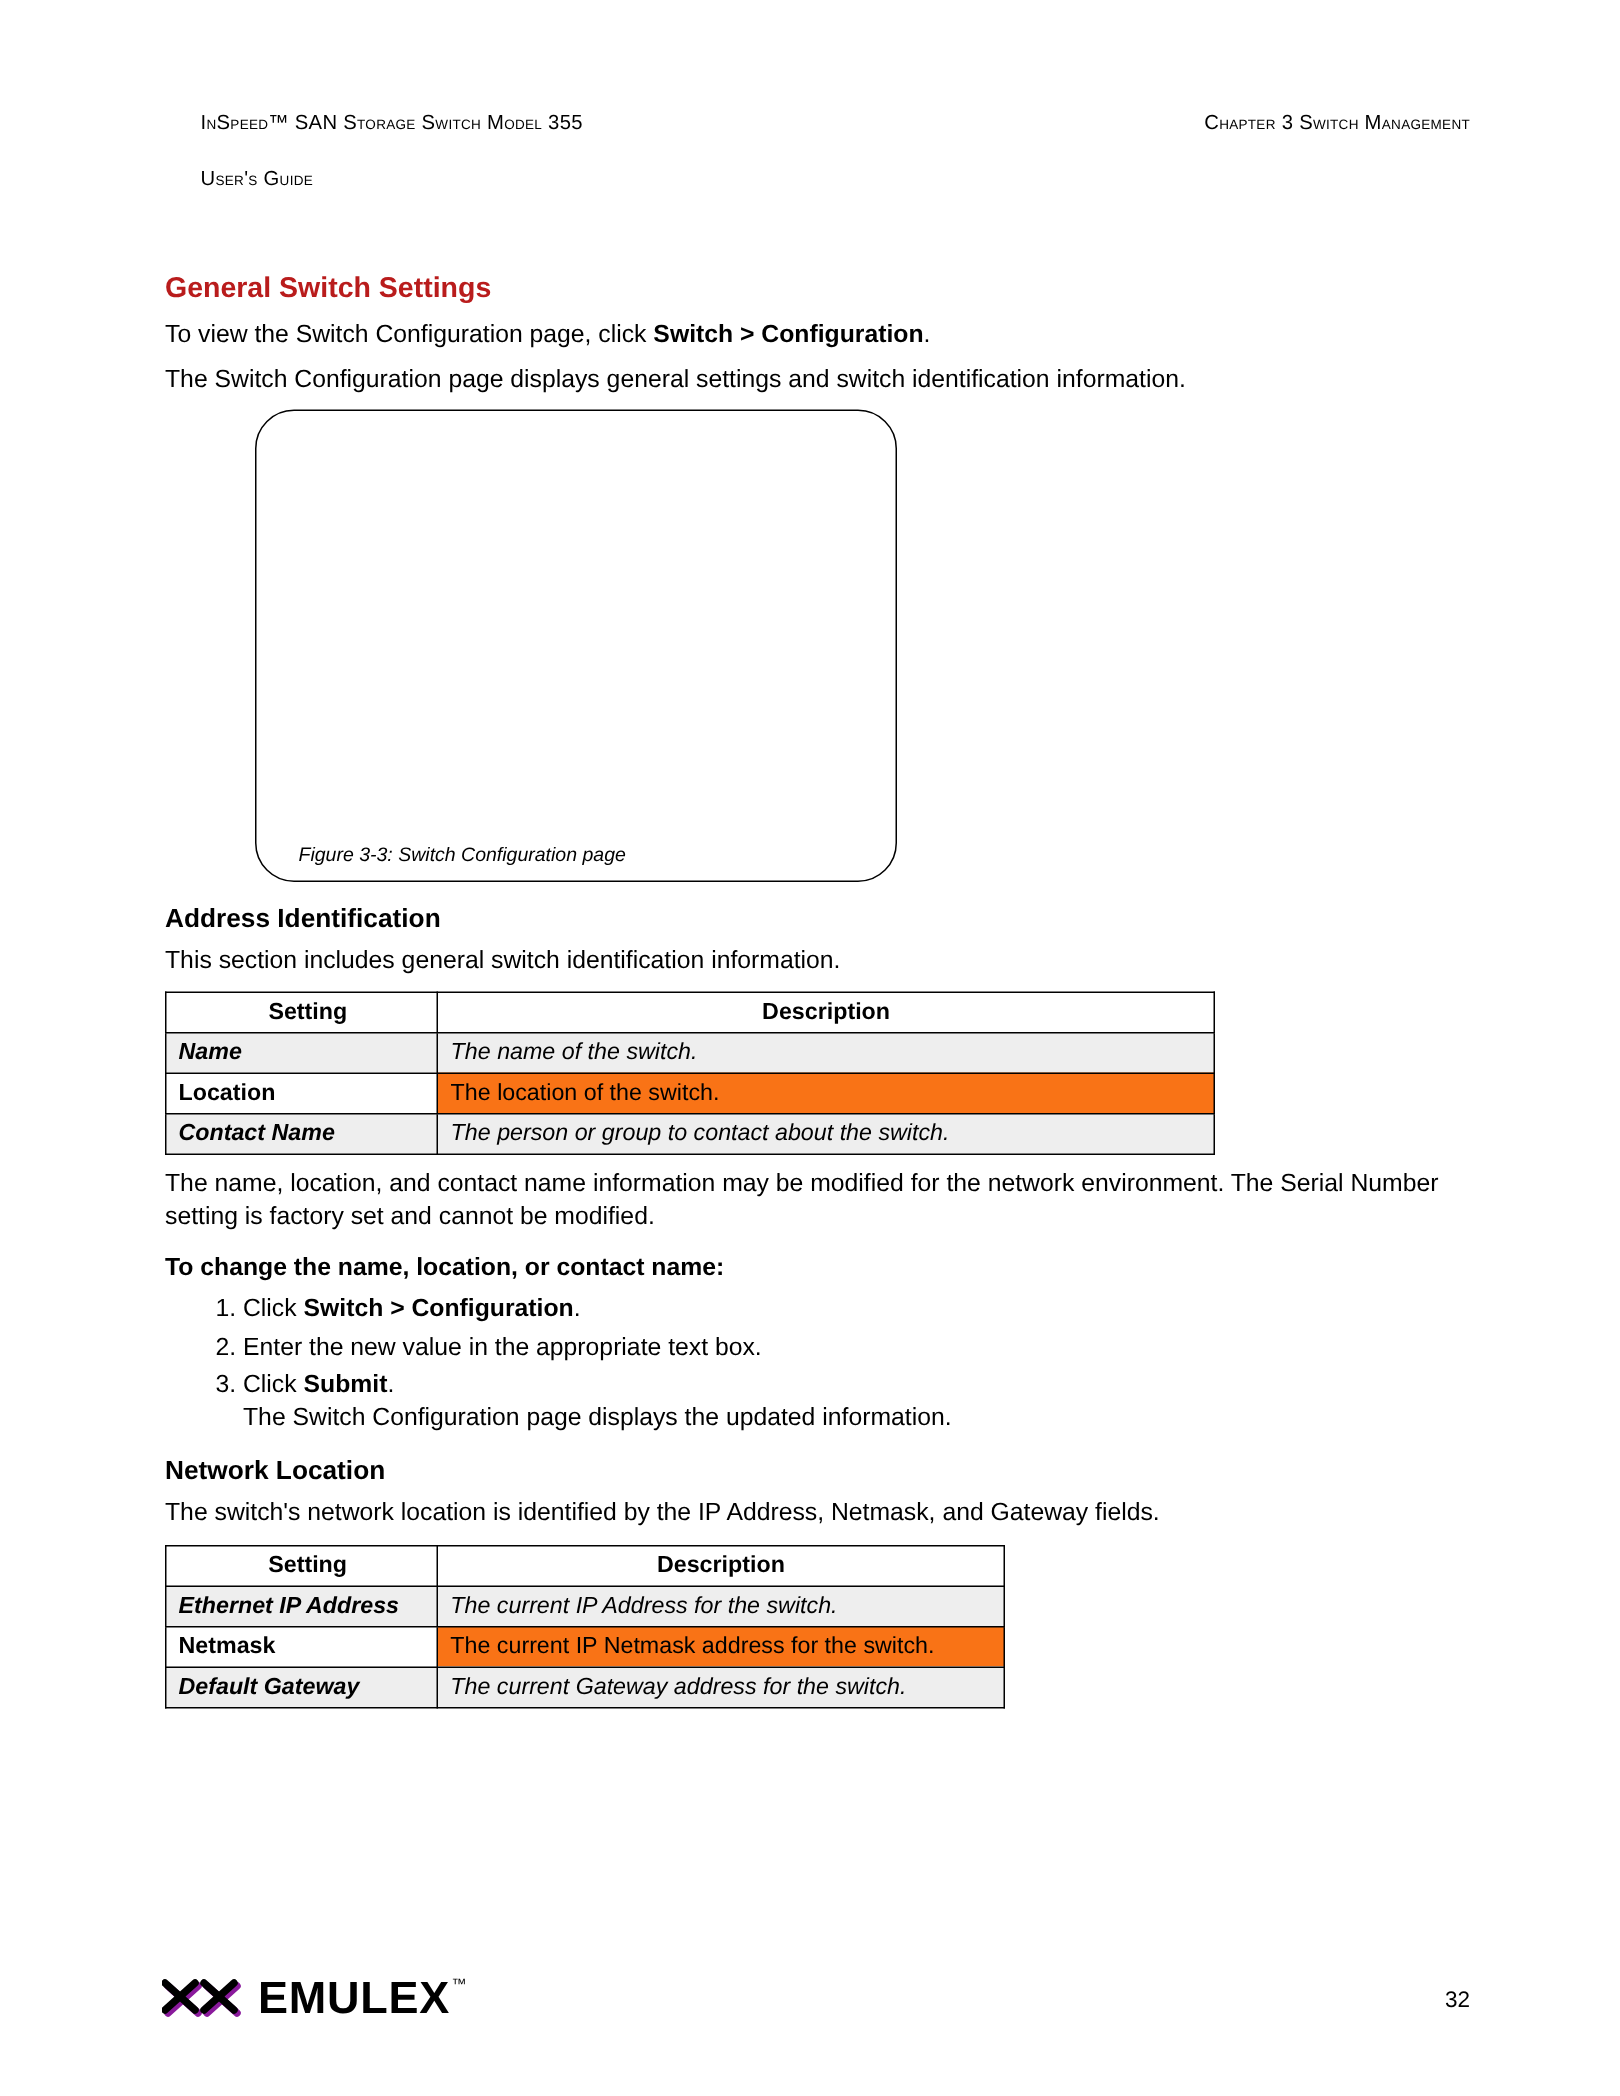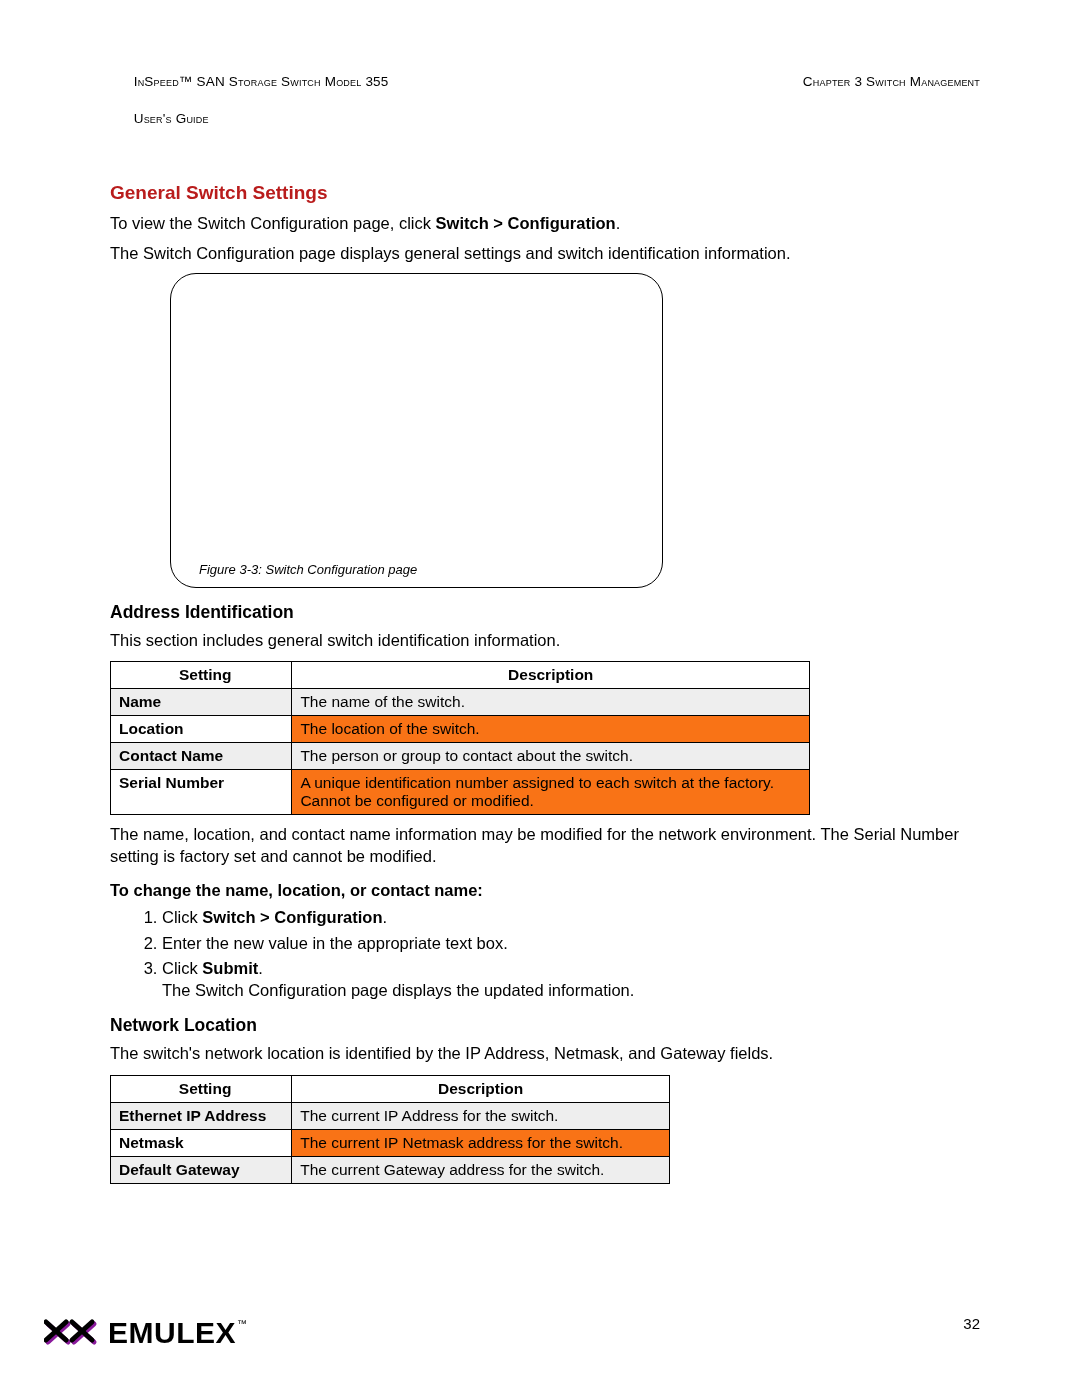--- a/index.html
+++ b/index.html
@@ -30,21 +30,21 @@
     margin: 36px 0 8px 0;
     color: #b91c1c;
   }
   p.body {
     font-size: 16.5px;
     margin: 6px 0 8px 0;
     line-height: 1.35;
   }
   p.body .b { font-weight: bold; }
   .figbox {
-    width: 493px;
+    width: 428px;
     height: 315px;
     border: 1.5px solid #000;
     border-radius: 26px;
     margin: 6px 0 10px 60px;
     position: relative;
   }
   .figcap {
     position: absolute;
     left: 28px;
     bottom: 10px;
@@ -72,43 +72,43 @@
     font-weight: bold;
     text-align: center;
   }
   table.data th.setting { width: 182px; padding-left: 16px; }
   table.t1 { width: 700px; }
   table.t1 th.desc { width: 520px; }
   table.t2 { width: 560px; }
   table.t2 th.setting { width: 182px; }
   table.t2 th.desc { width: 380px; }
   table.data td.k { font-weight: bold; background:#eee; }
-  table.data tr.shade td { background:#eee; }
+  table.data tr.shade td { background:#eee;font-style:italic; }
   table.data tr.plain td { background:#f97316; }
   table.data tr.plain td.k { background:#fff; }
   .instr-lead {
     font-size: 16.5px;
     font-weight: bold;
     margin: 14px 0 6px 0;
   }
   ol.steps {
     margin: 4px 0 8px 30px;
     padding: 0 0 0 22px;
     font-size: 16.5px;
   }
   ol.steps li { margin: 3px 0; line-height: 1.35; }
   ol.steps .b { font-weight: bold; }
   .footer {
     position: absolute;
     left: 0; right: 0;
     bottom: 46px;
-    padding: 0 100px 0 44px;
+    padding: 0 100px 0 108px;
     display: flex;
     justify-content: space-between;
-    align-items: flex-start;
+    align-items: center;
   }
   .logo {
     display: flex;
     align-items: center;
     gap: 10px;
   }
   .logo svg { display: block; }
   .logo-word {
     font-family: "Arial Black", Arial, sans-serif;
     font-weight: 900;
@@ -165,24 +165,20 @@
       <td class="k">Name</td>
       <td>The name of the switch.</td>
     </tr>
     <tr class="plain">
       <td class="k">Location</td>
       <td>The location of the switch.</td>
     </tr>
     <tr class="shade">
       <td class="k">Contact Name</td>
       <td>The person or group to contact about the switch.</td>
-    </tr>
-    <tr class="plain">
-      <td class="k">Serial Number</td>
-      <td>A unique identification number assigned to each switch at the factory. Cannot be configured or modified.</td>
     </tr>
   </tbody>
     </table>
 
   <p class="body">The name, location, and contact name information may be modified for the network environment. The Serial Number setting is factory set and cannot be modified.</p>
 
   <div class="instr-lead">To change the name, location, or contact name:</div>
   <ol class="steps">
     <li>
       <span>Click </span><span class="b">Switch &gt; Configuration</span><span>.</span>

